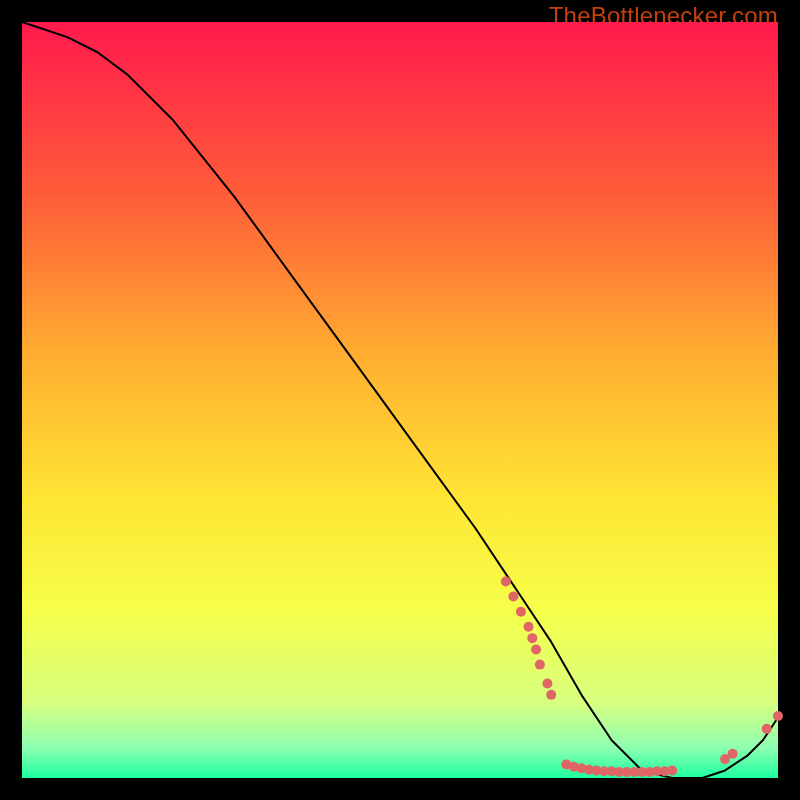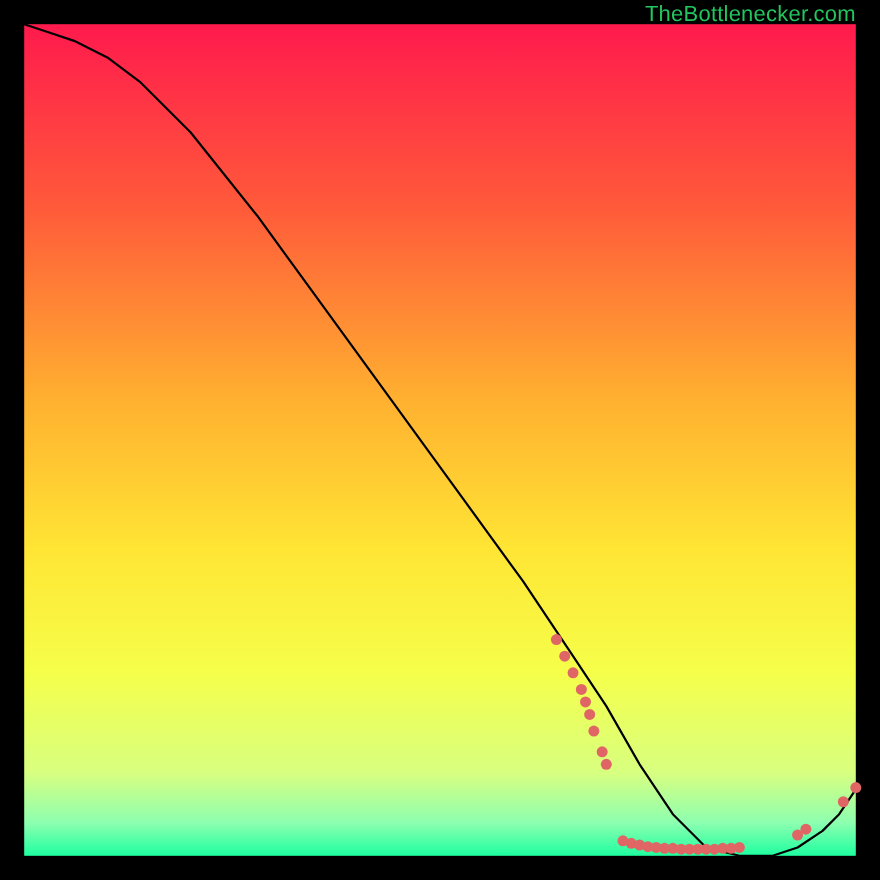--- a/index.html
+++ b/index.html
@@ -22,22 +22,22 @@
     left: 22px;
     top: 22px;
     width: 756px;
     height: 756px;
     
   }
   .watermark {
     position: absolute;
     top: 2px;
     right: 22px;
-    color: #22c55e;
-    font-size: 20px;
+    color: #c2410c;
+    font-size: 24px;
     font-weight: 500;
     letter-spacing: 0.2px;
   }
   svg.curve {
     position: absolute;
     left: 0;
     top: 0;
     width: 756px;
     height: 756px;
     overflow: visible;

